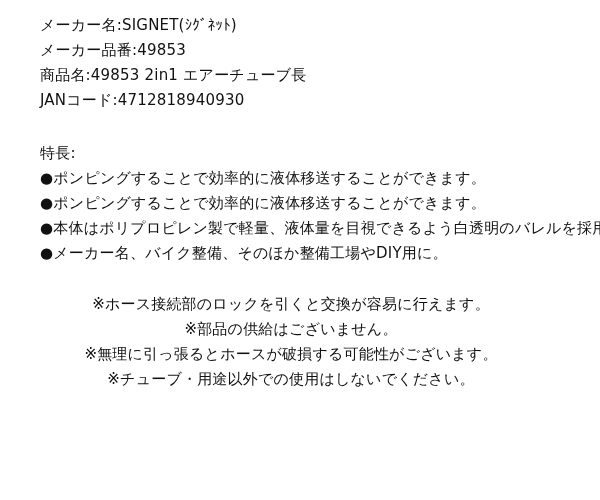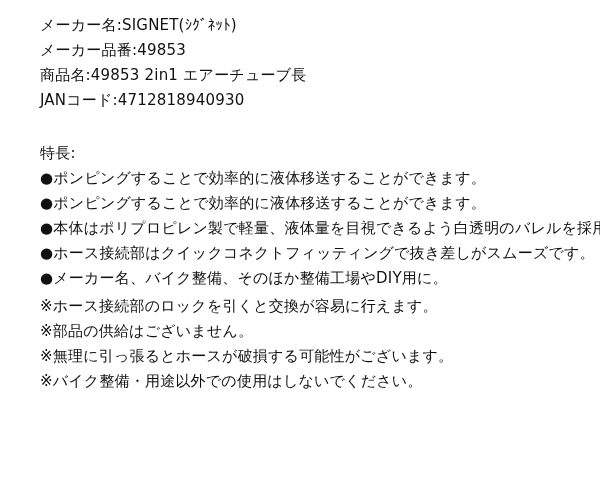--- a/index.html
+++ b/index.html
@@ -21,44 +21,43 @@
     padding: 13px 10px 0 40px;
   }
   .line {
     font-size: 15px;
     line-height: 25px;
     white-space: pre;
     letter-spacing: 0.2px;
   }
   .section-specs { margin-top: 0; }
   .section-features { margin-top: 28px; }
-  .section-notes { margin-top: 3px; }
+  .section-notes { margin-top: 26px; text-align: center; }
 </style>
 </head>
 <body>
 
 <div class="doc">
 
   <div class="section section-product-info">
     <div class="line">メーカー名:SIGNET(ｼｸﾞﾈｯﾄ)</div>
     <div class="line">メーカー品番:49853</div>
     <div class="line">商品名:49853 2in1 エアーチューブ長</div>
     <div class="line">JANコード:4712818940930</div>
   </div>
 
 
   <div class="section section-features">
     <div class="line">特長:</div>
     <div class="line">●ポンピングすることで効率的に液体移送することができます。</div>
     <div class="line">●ポンピングすることで効率的に液体移送することができます。</div>
     <div class="line">●本体はポリプロピレン製で軽量、液体量を目視できるよう白透明のバレルを採用。</div>
-    <div class="line">●ホース接続部はクイックコネクトフィッティングで抜き差しがスムーズです。</div>
     <div class="line">●メーカー名、バイク整備、そのほか整備工場やDIY用に。</div>
   </div>
 
   <div class="section section-notes">
     <div class="line">※ホース接続部のロックを引くと交換が容易に行えます。</div>
     <div class="line">※部品の供給はございません。</div>
     <div class="line">※無理に引っ張るとホースが破損する可能性がございます。</div>
-    <div class="line">※バイク整備・用途以外での使用はしないでください。</div>
+    <div class="line">※チューブ・用途以外での使用はしないでください。</div>
   </div>
 
 </div>
 
 </body></html>

